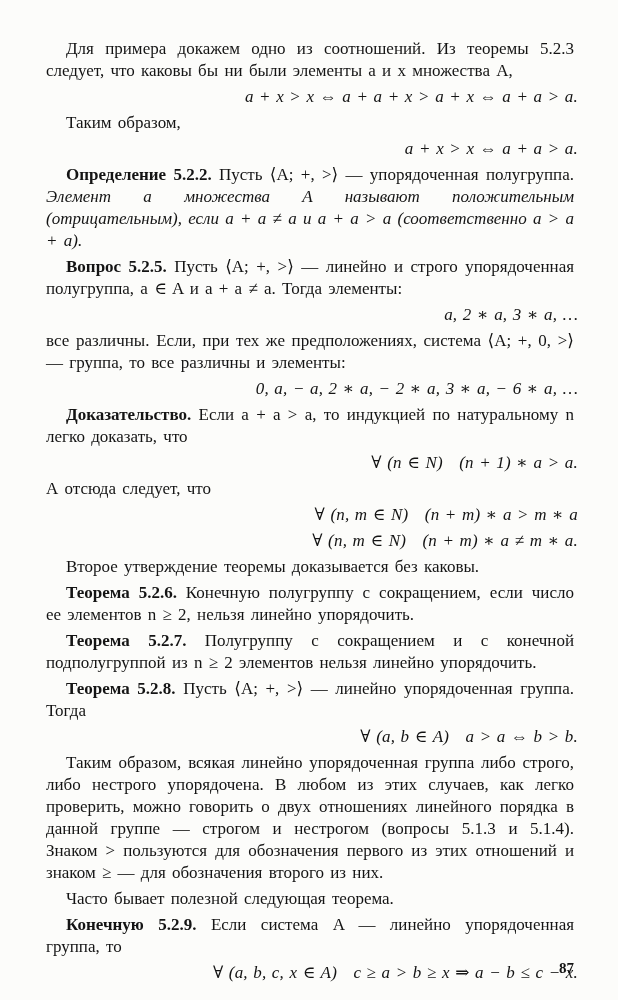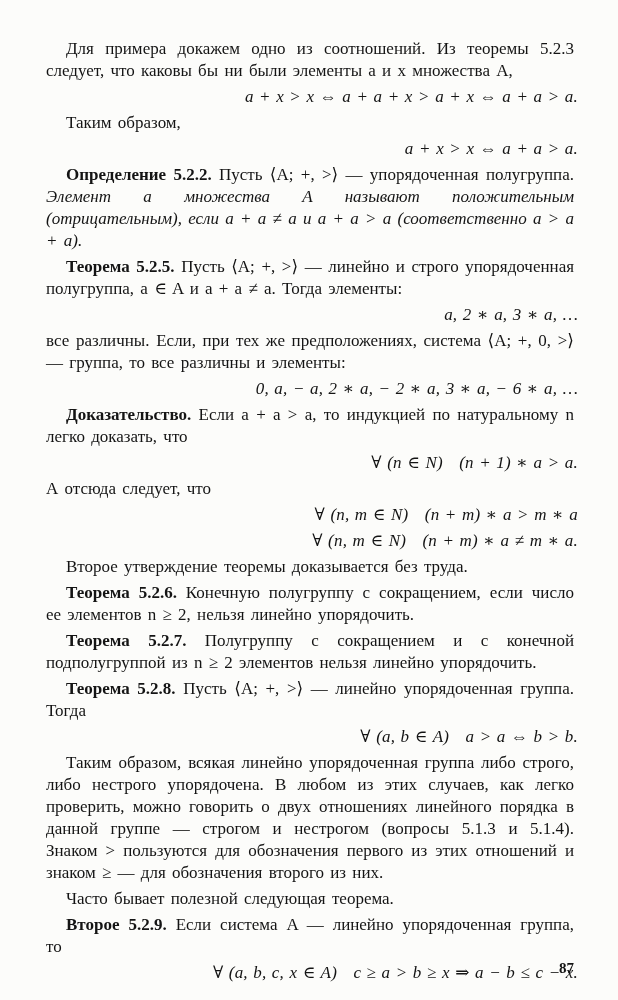--- a/index.html
+++ b/index.html
@@ -69,53 +69,53 @@
   <p class="para"><span>Для примера докажем одно из соотношений. Из теоремы 5.2.3 следует, что каковы бы ни были элементы a и x множества A,</span></p>
 
   <div class="formula">a + x &gt; x ⇔ a + a + x &gt; a + x ⇔ a + a &gt; a.</div>
 
   <p class="para"><span>Таким образом,</span></p>
 
   <div class="formula">a + x &gt; x ⇔ a + a &gt; a.</div>
 
   <p class="para sp-above-sm"><b class="lead">Определение 5.2.2.</b><span> Пусть ⟨A; +, &gt;⟩ — упорядоченная полугруппа. </span><span class="it">Элемент a множества A называют положительным (отрицательным), если a + a ≠ a и a + a &gt; a (соответственно a &gt; a + a).</span></p>
 
-  <p class="para"><b class="lead">Теорема 5.2.5.</b><span> Пусть ⟨A; +, &gt;⟩ — линейно и строго упорядоченная полугруппа, a ∈ A и a + a ≠ a. Тогда элементы:</span></p>
+  <p class="para"><b class="lead">Вопрос 5.2.5.</b><span> Пусть ⟨A; +, &gt;⟩ — линейно и строго упорядоченная полугруппа, a ∈ A и a + a ≠ a. Тогда элементы:</span></p>
 
   <div class="formula">a, 2 ∗ a, 3 ∗ a, …</div>
 
   <p class="para noindent"><span>все различны. Если, при тех же предположениях, система ⟨A; +, 0, &gt;⟩ — группа, то все различны и элементы:</span></p>
 
   <div class="formula">0, a, − a, 2 ∗ a, − 2 ∗ a, 3 ∗ a, − 6 ∗ a, …</div>
 
   <p class="para"><b class="lead">Доказательство.</b><span> Если a + a &gt; a, то индукцией по натуральному n легко доказать, что</span></p>
 
   <div class="formula">∀ (n ∈ N)&nbsp;&nbsp;&nbsp;(n + 1) ∗ a &gt; a.</div>
 
   <p class="para noindent"><span>А отсюда следует, что</span></p>
 
   <div class="formula">∀ (n, m ∈ N)&nbsp;&nbsp;&nbsp;(n + m) ∗ a &gt; m ∗ a</div>
 
 
   <div class="formula">∀ (n, m ∈ N)&nbsp;&nbsp;&nbsp;(n + m) ∗ a ≠ m ∗ a.</div>
 
-  <p class="para sp-above"><span>Второе утверждение теоремы доказывается без труда.</span></p>
+  <p class="para sp-above"><span>Второе утверждение теоремы доказывается без каковы.</span></p>
 
   <p class="para"><b class="lead">Теорема 5.2.6.</b><span> Конечную полугруппу с сокращением, если число ее элементов n ≥ 2, нельзя линейно упорядочить.</span></p>
 
 
   <p class="para"><b class="lead">Теорема 5.2.7.</b><span> Полугруппу с сокращением и с конечной подполугруппой из n ≥ 2 элементов нельзя линейно упорядочить.</span></p>
 
   <p class="para"><b class="lead">Теорема 5.2.8.</b><span> Пусть ⟨A; +, &gt;⟩ — линейно упорядоченная группа. Тогда</span></p>
 
   <div class="formula">∀ (a, b ∈ A)&nbsp;&nbsp;&nbsp;a &gt; a ⇔ b &gt; b.</div>
 
   <p class="para sp-above-sm"><span>Таким образом, всякая линейно упорядоченная группа либо строго, либо нестрого упорядочена. В любом из этих случаев, как легко проверить, можно говорить о двух отношениях линейного порядка в данной группе — строгом и нестрогом (вопросы 5.1.3 и 5.1.4). Знаком &gt; пользуются для обозначения первого из этих отношений и знаком ≥ — для обозначения второго из них.</span></p>
 
   <p class="para"><span>Часто бывает полезной следующая теорема.</span></p>
 
-  <p class="para"><b class="lead">Второе 5.2.9.</b><span> Если система A — линейно упорядоченная группа, то</span></p>
+  <p class="para"><b class="lead">Конечную 5.2.9.</b><span> Если система A — линейно упорядоченная группа, то</span></p>
 
   <div class="formula">∀ (a, b, c, x ∈ A)&nbsp;&nbsp;&nbsp;c ≥ a &gt; b ≥ x ⇒ a − b ≤ c − x.</div>
 
   <div class="page-number">87</div>
 
 </div>
 
 </body></html>

